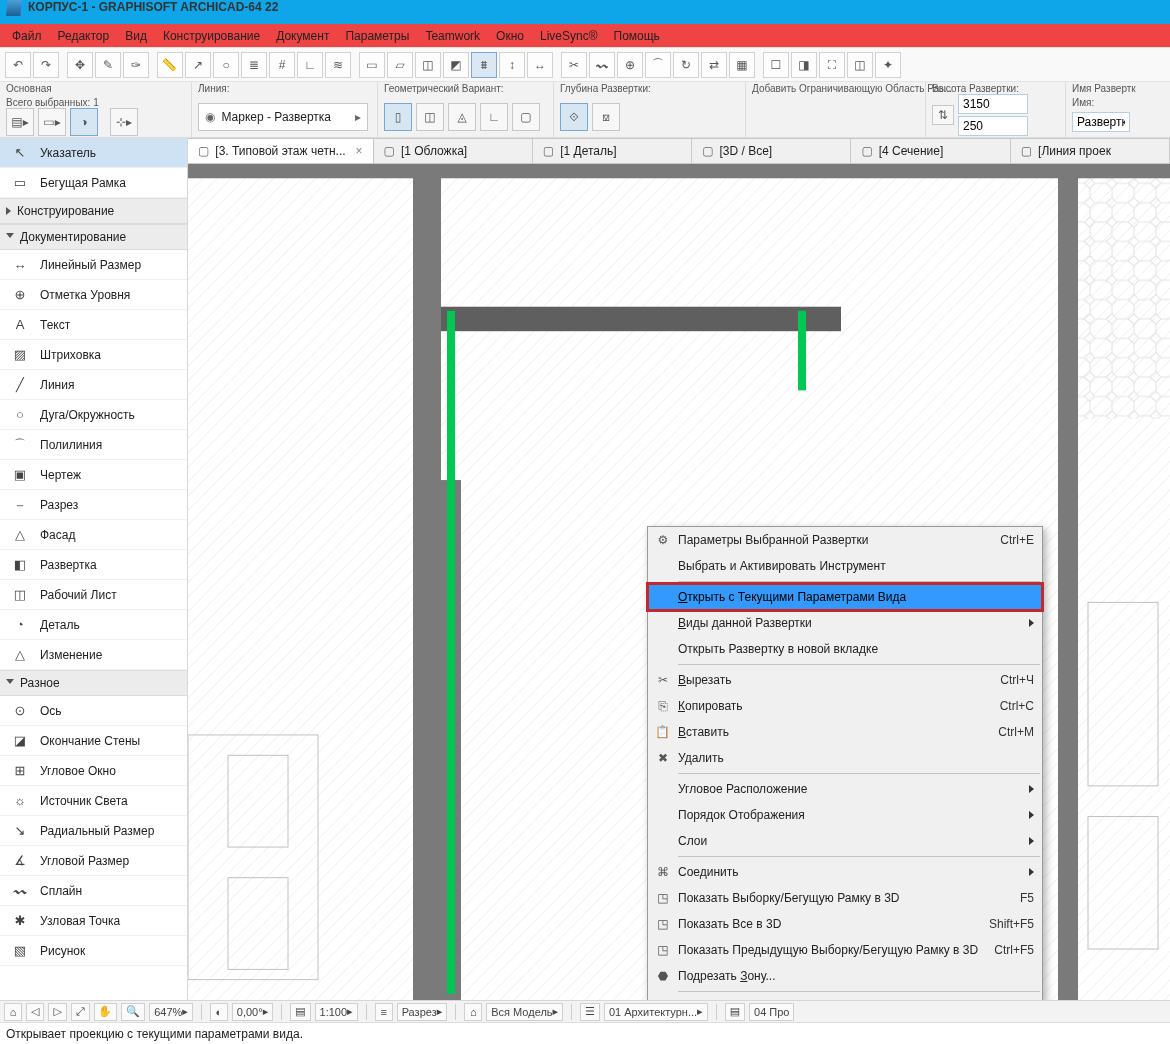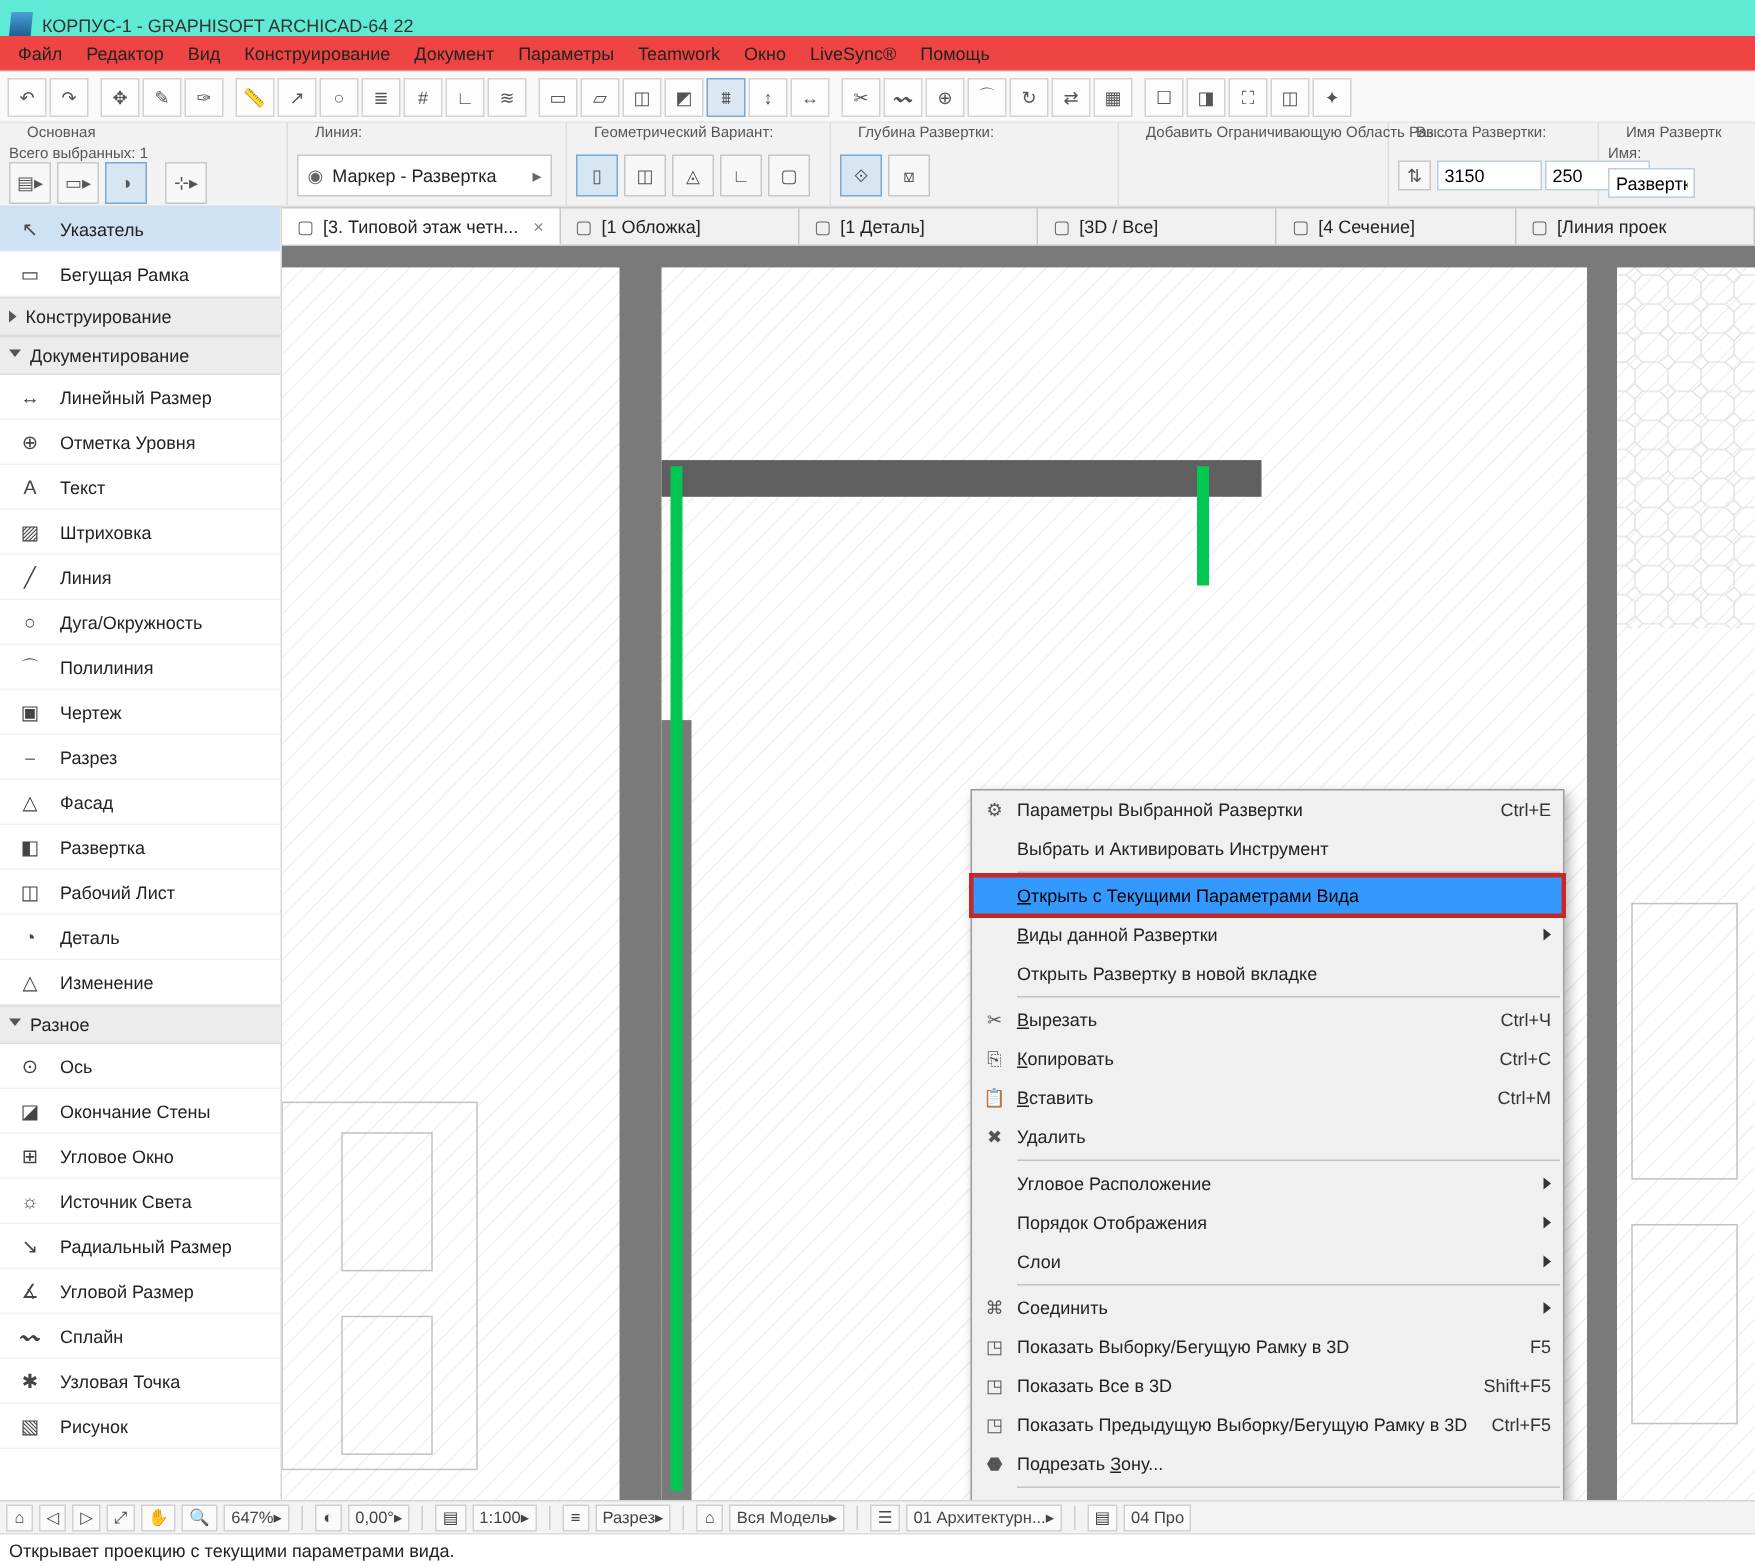--- a/index.html
+++ b/index.html
@@ -10,24 +10,25 @@
     color: #222;
     width: 1170px;
     height: 1044px;
     overflow: hidden;
     position: relative;
   }
 
   
   .title-bar {
     display: flex;
-    align-items: flex-end;
+    align-items: flex-start;
     height: 24px;
     padding: 0 6px;
-    background: #5eead4;
+    background: #0ea5e9;
+    font-weight: bold;
   }
   .title-bar .app-icon {
     width: 16px; height: 16px;
     background: linear-gradient(#4aa0d8,#1c5f94);
     margin-right: 6px;
     clip-path: polygon(10% 0, 100% 0, 90% 100%, 0 100%);
   }
   .title-bar .title { color: #333; }
 
   
@@ -78,21 +79,20 @@
     flex-direction:column;
     padding: 1px 6px;
     border-right:1px solid #dcdcdc;
     height:100%;
   }
   .prop-group-label {
     font-size:10px;
     color:#555;
     height:14px;
     white-space:nowrap;
-    margin-left:12px;
   }
   .prop-group-body {
     display:flex;
     align-items:center;
     gap:4px;
     flex:1;
   }
   .small-btn {
     width:28px; height:28px;
     border:1px solid #c7c7c7;
@@ -371,21 +371,21 @@
   </div>
   <div class="prop-group" style="width:180px">
     <div class="prop-group-label">Добавить Ограничивающую Область Раз...</div>
   </div>
   <div class="prop-group" style="width:140px">
     <div class="prop-group-label">Высота Развертки:</div>
     <div class="prop-group-body" style="flex-direction:row;align-items:center">
       <div style="display:flex;flex-direction:column;gap:2px;align-items:flex-end">
         <div class="small-btn" style="width:22px;height:20px">⇅</div>
       </div>
-      <div style="display:flex;flex-direction:row;gap:2px">
+      <div style="display:flex;flex-direction:column;gap:2px">
         <input class="num-input" value="3150" style="">
         <input class="num-input" value="250" style="">
       </div>
     </div>
   </div>
   <div class="prop-group" style="flex:1;min-width:0;border-right:none">
     <div class="prop-group-label">Имя Развертк</div>
     <div style="font-size:10px;color:#555">Имя:</div>
     <div class="prop-group-body">
       <input class="num-input" style="width: 58px;" value="Развертк">

